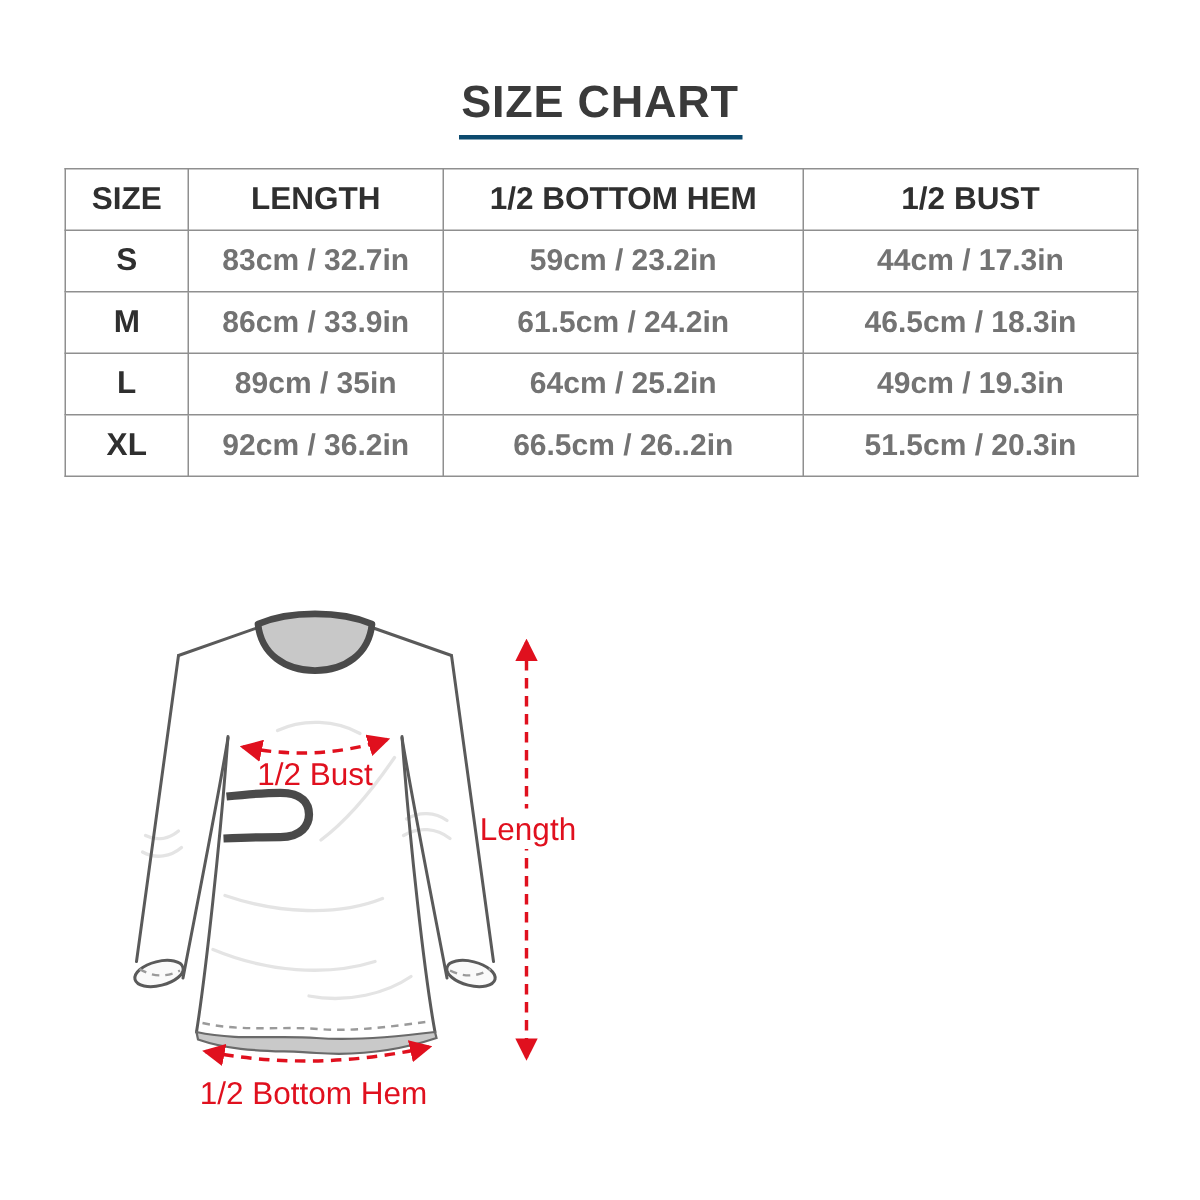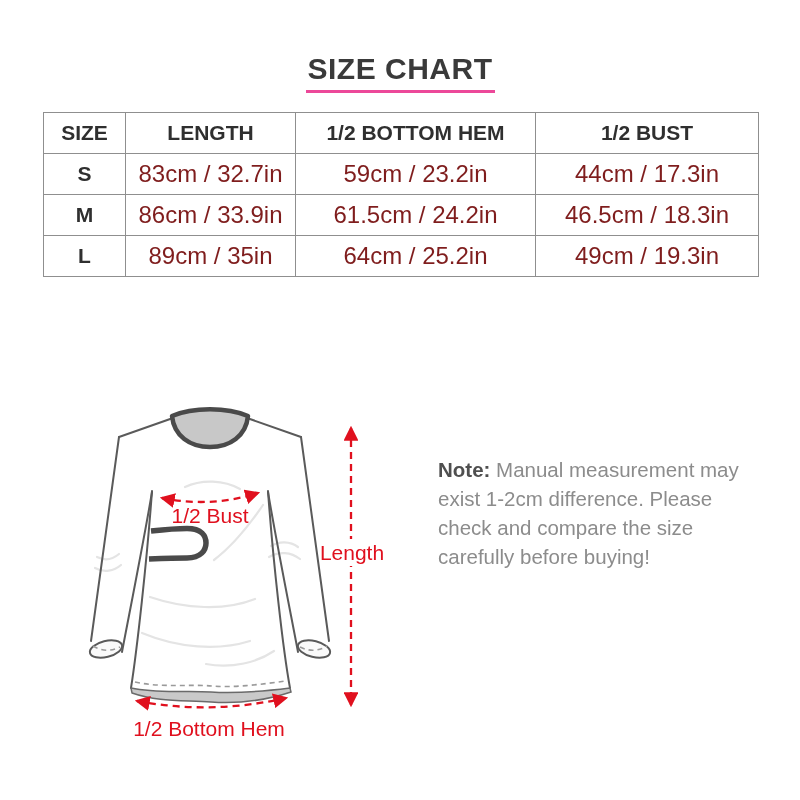--- a/index.html
+++ b/index.html
@@ -1,29 +1,29 @@
 <!DOCTYPE html>
 <html><head>
 <meta charset="utf-8">
 <style>
   html,body{margin:0;padding:0;background:#fff;}
   #stage{position:relative;width:800px;height:800px;background:#ffffff;overflow:hidden;
          font-family:"Liberation Sans","DejaVu Sans",sans-serif;}
   
   .title-wrap{position:absolute;top:52px;left:0;width:100%;text-align:center;}
   .title{display:inline-block;font-size:30px;font-weight:bold;color:#3a3a3a;
-         letter-spacing:.5px;border-bottom:3px solid #ec4899;padding:0 2px 4px 2px;}
+         letter-spacing:.5px;border-bottom:3px solid #0c4a6e;padding:0 2px 4px 2px;}
   
   table.size-table{position:absolute;left:43px;top:112px;width:715px;
                    border-collapse:collapse;table-layout:fixed;padding-left:44px;}
   .size-table td,.size-table th{border:1.5px solid #8f8f8f;text-align:center;
                    vertical-align:middle;height:40px;padding:0;overflow:hidden;white-space:nowrap;}
   .size-table th{font-size:21px;font-weight:bold;color:#2f2f2f;}
   .size-table td.size-cell{font-size:21px;font-weight:bold;color:#2f2f2f;}
-  .size-table td.val-cell{font-size:24px;font-weight:normal;color:#7f1d1d;}
+  .size-table td.val-cell{font-size:20px;font-weight:bold;color:#737373;}
   
   #garment-svg{position:absolute;left:55px;top:388px;}
   .outline{fill:none;stroke:#5a5a5a;stroke-width:2;stroke-linecap:round;}
   .wrinkle{fill:none;stroke:#e4e4e4;stroke-width:2.2;stroke-linecap:round;}
   .stitch{fill:none;stroke:#9a9a9a;stroke-width:1.6;stroke-dasharray:5 4;}
   .red-line{fill:none;stroke:#e0101e;stroke-width:2.3;stroke-dasharray:7 5;}
   .red-label{fill:#e0101e;font-size:21px;font-family:"Liberation Sans","DejaVu Sans",sans-serif;}
   
   .note{position:absolute;left:438px;top:455px;width:312px;font-size:20.5px;
         line-height:29px;color:#8c8c8c;}
@@ -64,20 +64,26 @@
         <td class="size-cell">M</td>
         <td class="val-cell">86cm / 33.9in</td>
         <td class="val-cell">61.5cm / 24.2in</td>
         <td class="val-cell">46.5cm / 18.3in</td>
       </tr>
       <tr>
         <td class="size-cell">L</td>
         <td class="val-cell">89cm / 35in</td>
         <td class="val-cell">64cm / 25.2in</td>
         <td class="val-cell">49cm / 19.3in</td>
+      </tr>
+      <tr>
+        <td class="size-cell">XL</td>
+        <td class="val-cell">92cm / 36.2in</td>
+        <td class="val-cell">66.5cm / 26..2in</td>
+        <td class="val-cell">51.5cm / 20.3in</td>
       </tr>
     </tbody>
   </table>
 
   <svg id="garment-svg" width="370" height="372" viewBox="55 388 370 372" xmlns="http://www.w3.org/2000/svg">
     <defs>
       <marker id="arrowhead" viewBox="0 0 10 10" refX="8.5" refY="5" markerWidth="6.5" markerHeight="6.5" orient="auto-start-reverse">
         <path d="M0 0 L10 5 L0 10 Z" fill="#e0101e"></path>
       </marker>
     </defs>
@@ -133,17 +139,14 @@
 
       <path class="red-line" d="M351 428 L351 705" marker-start="url(#arrowhead)" marker-end="url(#arrowhead)"></path>
       <rect x="320" y="539" width="64" height="27" fill="#ffffff"></rect>
       <text class="red-label" x="352" y="560" text-anchor="middle">Length</text>
 
       <path class="red-line" d="M137 701 Q211 715 286 698" stroke-width="2.5" marker-start="url(#arrowhead)" marker-end="url(#arrowhead)"></path>
       <text class="red-label" x="209" y="736" text-anchor="middle">1/2 Bottom Hem</text>
     </g>
   </svg>
 
-  <div class="note">
-    <b>Note:</b><span> Manual measurement may exist 1-2cm difference. Please check and compare the size carefully before buying!</span>
-  </div>
 
 </div>
 
 </body></html>

